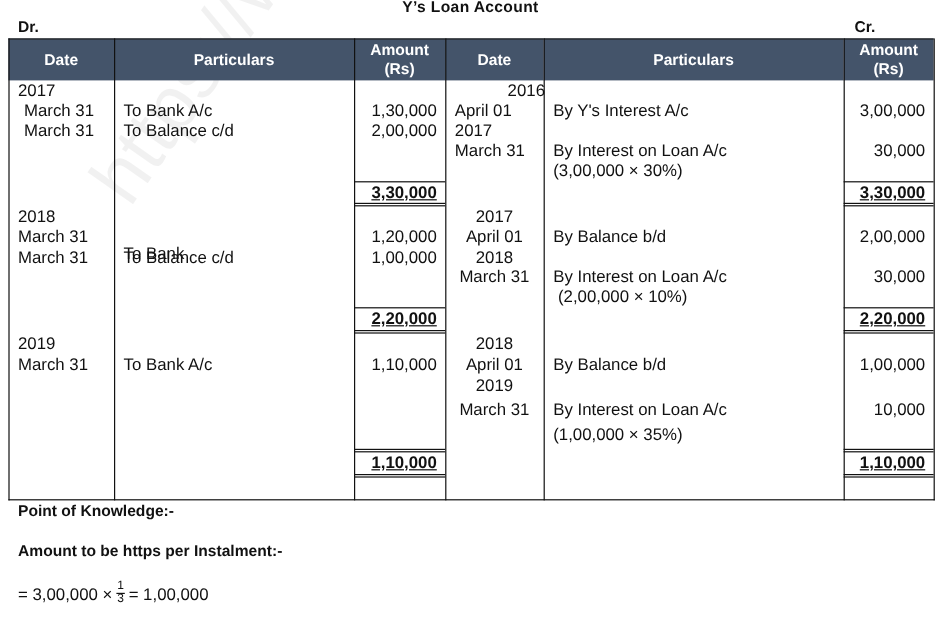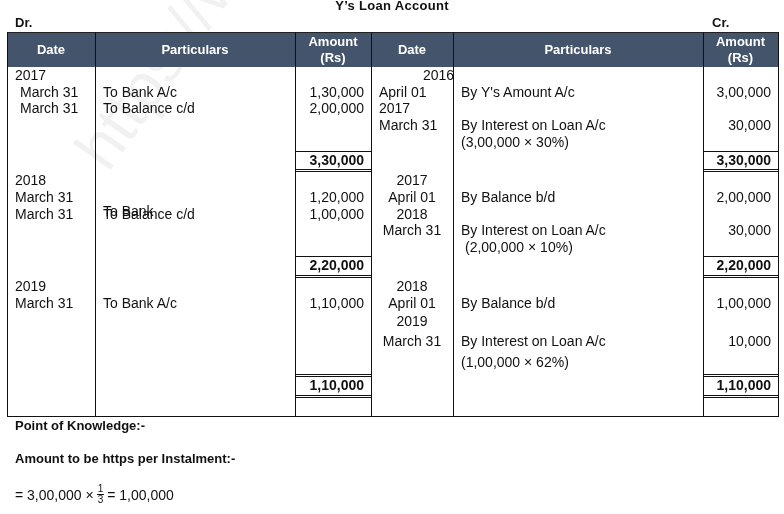--- a/index.html
+++ b/index.html
@@ -10,21 +10,21 @@
   .dr { left:15px; top:15px; font-weight:bold; font-size:13px; }
   .cr { left:712px; top:15px; font-weight:bold; font-size:13px; }
   .hdr { top:32px; height:35px; background:#44546a; color:#fff; font-weight:bold; font-size:13px;
          display:flex; align-items:center; justify-content:center; text-align:center; line-height:16px;
          border-top:1px solid #222; box-sizing:border-box; }
   .vline { background:#111; width:1px; }
   .hline { background:#111; height:1px; }
   .txt { font-size:14px; line-height:16.5px; white-space:nowrap; }
   .r { text-align:right; }
   .c { text-align:center; }
-  .b { font-weight:bold; }
+  .b { font-weight:bold;text-decoration:underline; }
   .foot { left:15px; font-size:13px; font-weight:bold; }
   .formula { left:15px; top:484px; font-size:14px; display:flex; align-items:center; }
   .frac { display:inline-flex; flex-direction:column; align-items:center; font-size:10px; line-height:10px; margin:0 3px; }
   .frac .num { border-bottom:1px solid #111; padding:0 1px; }
   .wm { left:60px; top:140px; font-size:64px; color:#000; opacity:0.05; transform:rotate(-55deg); transform-origin:left top; white-space:nowrap; pointer-events:none; }
 </style>
 </head>
 <body>
 
 <div class="abs wm">https://www.studiestoday</div>
@@ -95,21 +95,21 @@
 
   <div class="abs txt r" style="left:296px;width:68px;top:84px;">1,30,000</div>
   <div class="abs txt r" style="left:296px;width:68px;top:100px;">2,00,000</div>
   <div class="abs txt r b" style="left:296px;width:68px;top:152px;">3,30,000</div>
 
   <div class="abs txt" style="left:379px;top:67px;margin-left:44px;">2016</div>
   <div class="abs txt" style="left:379px;top:84px;">April 01</div>
   <div class="abs txt" style="left:379px;top:100px;">2017</div>
   <div class="abs txt" style="left:379px;top:117px;">March 31</div>
 
-  <div class="abs txt" style="left:461px;top:84px;">By Y's Amount A/c</div>
+  <div class="abs txt" style="left:461px;top:84px;">By Y's Interest A/c</div>
   <div class="abs txt" style="left:461px;top:117px;">By Interest on Loan A/c</div>
   <div class="abs txt" style="left:461px;top:134px;">(3,00,000 × 30%)</div>
 
   <div class="abs txt r" style="left:704px;width:67px;top:84px;">3,00,000</div>
   <div class="abs txt r" style="left:704px;width:67px;top:117px;">30,000</div>
   <div class="abs txt r b" style="left:704px;width:67px;top:152px;">3,30,000</div>
 </div>
 
 <div>
   <div class="abs txt" style="left:15px;top:172px;">2018</div>
@@ -139,21 +139,21 @@
   <div class="abs txt" style="left:103px;top:295px;">To Bank A/c</div>
   <div class="abs txt r" style="left:296px;width:68px;top:295px;">1,10,000</div>
   <div class="abs txt r b" style="left:296px;width:68px;top:377px;">1,10,000</div>
 
   <div class="abs txt c" style="left:371px;width:82px;top:278px;">2018</div>
   <div class="abs txt c" style="left:371px;width:82px;top:295px;">April 01</div>
   <div class="abs txt c" style="left:371px;width:82px;top:313px;">2019</div>
   <div class="abs txt c" style="left:371px;width:82px;top:333px;">March 31</div>
   <div class="abs txt" style="left:461px;top:295px;">By Balance b/d</div>
   <div class="abs txt" style="left:461px;top:333px;">By Interest on Loan A/c</div>
-  <div class="abs txt" style="left:461px;top:354px;">(1,00,000 × 62%)</div>
+  <div class="abs txt" style="left:461px;top:354px;">(1,00,000 × 35%)</div>
   <div class="abs txt r" style="left:704px;width:67px;top:295px;">1,00,000</div>
   <div class="abs txt r" style="left:704px;width:67px;top:333px;">10,000</div>
   <div class="abs txt r b" style="left:704px;width:67px;top:377px;">1,10,000</div>
 </div>
 
 <div class="abs foot" style="top:418px;">Point of Knowledge:-</div>
 <div class="abs foot" style="top:451px;">Amount to be https per Instalment:-</div>
 <div class="abs formula">
   <span>= 3,00,000 ×</span>
   <span class="frac">

